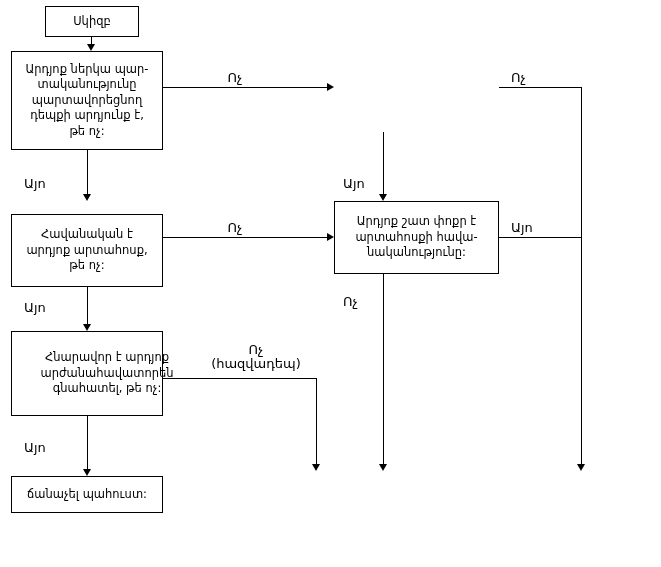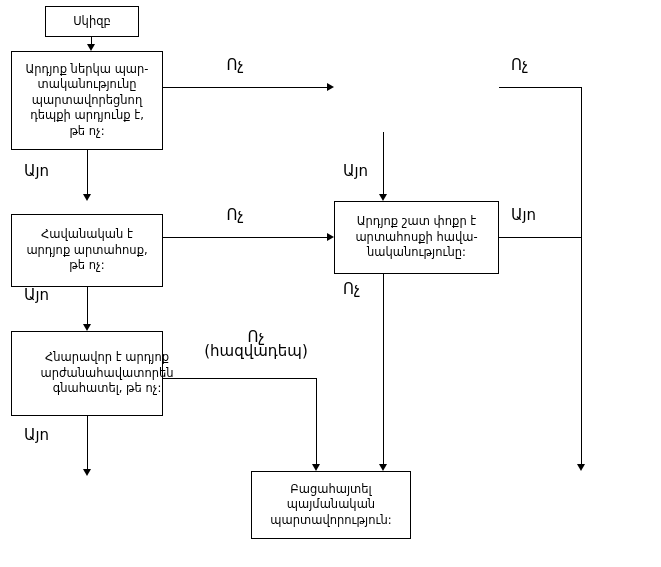--- a/index.html
+++ b/index.html
@@ -26,27 +26,28 @@
     text-align: center;
     font-size: 11.5px;
     line-height: 15.5px;
     color: #000000;
     padding: 2px 4px;
     white-space: pre-line;
     z-index: 3;
   }
   .edge-label {
     position: absolute;
-    font-size: 15px;
+    font-size: 13px;
     line-height: 14px;
     color: #000000;
     text-align: center;
     white-space: pre-line;
     z-index: 4;
     background: transparent;
+    margin-top: 13px;
   }
   .line-h {
     position: absolute;
     height: 0;
     border-top: 1px solid #000000;
     z-index: 1;
   }
   .line-v {
     position: absolute;
     width: 0;
@@ -91,24 +92,22 @@
 թե ոչ:</div>
 
   <div class="node" style="left:334px; top:201px; width:165px; height:73px;">Արդյոք շատ փոքր է
 արտահոսքի հավա-
 նականությունը:</div>
 
   <div class="node" style="left:11px; top:331px; width:152px; height:85px;padding-left:44px;">Հնարավոր է արդյոք
 արժանահավատորեն
 գնահատել, թե ոչ:</div>
 
+  <div class="node" style="left:11px; top:476px; width:152px; height:37px;">ճանաչել պահուստ:</div>
 
-  <div class="node" style="left:251px; top:471px; width:160px; height:68px;">Բացահայտել
-պայմանական
-պարտավորություն:</div>
 
 
   <div class="line-v" style="left:91px; top:37px; height:7px;"></div>
   <div class="arrow-down" style="left:87px; top:44px;"></div>
 
   <div class="line-h" style="left:163px; top:87px; width:164px;"></div>
   <div class="arrow-right" style="left:327px; top:83px;"></div>
   <div class="edge-label" style="left:205px; top:58px; width:60px;">Ոչ</div>
 
   <div class="line-v" style="left:87px; top:150px; height:44px;"></div>

